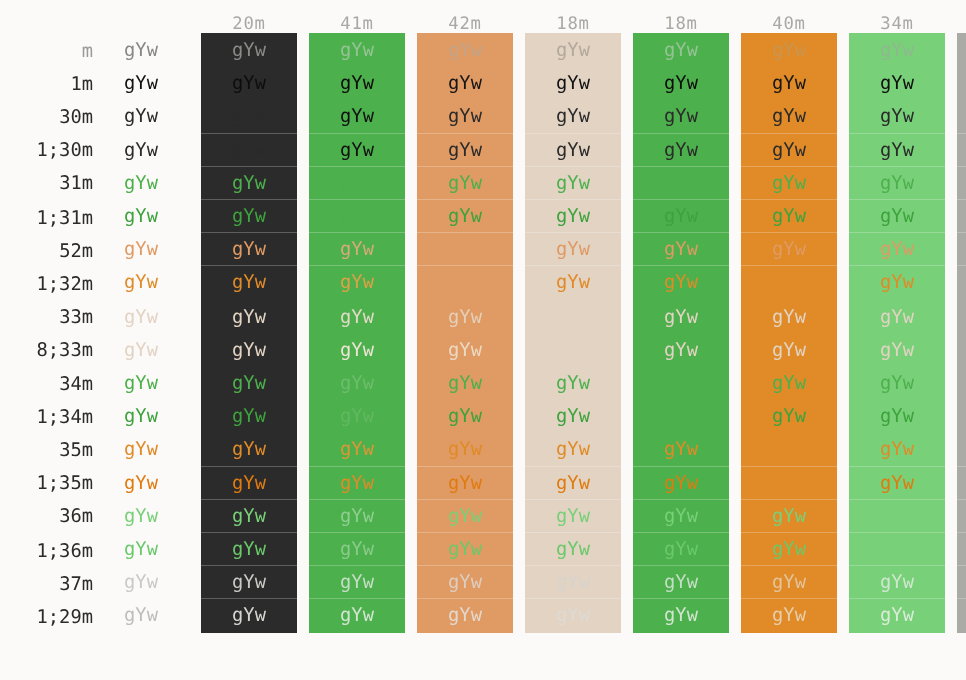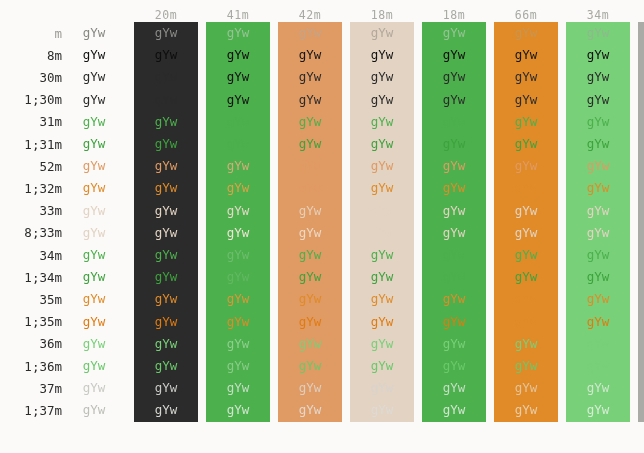--- a/index.html
+++ b/index.html
@@ -77,21 +77,21 @@
         <th class="hdr-cell col-swatch">20m</th>
         <th class="hdr-cell hdr-pad"></th>
         <th class="hdr-cell col-swatch">41m</th>
         <th class="hdr-cell hdr-pad"></th>
         <th class="hdr-cell col-swatch">42m</th>
         <th class="hdr-cell hdr-pad"></th>
         <th class="hdr-cell col-swatch">18m</th>
         <th class="hdr-cell hdr-pad"></th>
         <th class="hdr-cell col-swatch">18m</th>
         <th class="hdr-cell hdr-pad"></th>
-        <th class="hdr-cell col-swatch">66m</th>
+        <th class="hdr-cell col-swatch">40m</th>
         <th class="hdr-cell hdr-pad"></th>
         <th class="hdr-cell col-swatch">34m</th>
         <th class="hdr-cell hdr-pad"></th>
         <th class="hdr-cell col-swatch">47m</th>
       </tr>
   </thead>
   <tbody>
       <tr>
         <td class="row-label dim">m</td>
         <td class="sample plain-col" style="color: rgb(135, 135, 131);">gYw</td>
@@ -106,21 +106,21 @@
         <td class="sample gap"></td>
         <td class="sample col-swatch" style="background: rgb(76, 176, 76); color: rgb(150, 195, 150);">gYw</td>
         <td class="sample gap"></td>
         <td class="sample col-swatch" style="background: rgb(224, 139, 40); color: rgb(201, 149, 79);">gYw</td>
         <td class="sample gap"></td>
         <td class="sample col-swatch" style="background: rgb(120, 208, 120); color: rgb(143, 184, 143);">gYw</td>
         <td class="sample gap"></td>
         <td class="sample col-swatch" style="background: rgb(170, 170, 166); color: rgb(126, 126, 122);">gYw</td>
       </tr>
       <tr>
-        <td class="row-label">8m</td>
+        <td class="row-label">1m</td>
         <td class="sample bold plain-col" style="color: rgb(17, 17, 17);">gYw</td>
         <td class="sample gap"></td>
         <td class="sample bold col-swatch" style="background: rgb(43, 43, 43); color: rgb(13, 13, 13);">gYw</td>
         <td class="sample gap"></td>
         <td class="sample bold col-swatch" style="background: rgb(76, 176, 76); color: rgb(13, 13, 13);">gYw</td>
         <td class="sample gap"></td>
         <td class="sample bold col-swatch" style="background: rgb(224, 154, 99); color: rgb(22, 22, 22);">gYw</td>
         <td class="sample gap"></td>
         <td class="sample bold col-swatch" style="background: rgb(226, 211, 195); color: rgb(18, 18, 18);">gYw</td>
         <td class="sample gap"></td>
@@ -426,21 +426,21 @@
         <td class="sample gap"></td>
         <td class="sample col-swatch" style="background: rgb(76, 176, 76); color: rgb(198, 221, 198);">gYw</td>
         <td class="sample gap"></td>
         <td class="sample col-swatch" style="background: rgb(224, 139, 40); color: rgb(227, 195, 154);">gYw</td>
         <td class="sample gap"></td>
         <td class="sample col-swatch" style="background: rgb(120, 208, 120); color: rgb(207, 231, 207);">gYw</td>
         <td class="sample gap"></td>
         <td class="sample col-swatch" style="background: rgb(170, 170, 166); color: rgb(196, 196, 192);">gYw</td>
       </tr>
       <tr>
-        <td class="row-label">1;37m</td>
+        <td class="row-label">1;29m</td>
         <td class="sample bold plain-col" style="color: rgb(189, 189, 185);">gYw</td>
         <td class="sample gap"></td>
         <td class="sample bold col-swatch" style="background: rgb(43, 43, 43); color: rgb(213, 213, 209);">gYw</td>
         <td class="sample gap"></td>
         <td class="sample bold col-swatch" style="background: rgb(76, 176, 76); color: rgb(210, 228, 210);">gYw</td>
         <td class="sample gap"></td>
         <td class="sample bold col-swatch" style="background: rgb(224, 154, 99); color: rgb(228, 216, 204);">gYw</td>
         <td class="sample gap"></td>
         <td class="sample bold col-swatch" style="background: rgb(226, 211, 195); color: rgb(222, 218, 212);">gYw</td>
         <td class="sample gap"></td>

